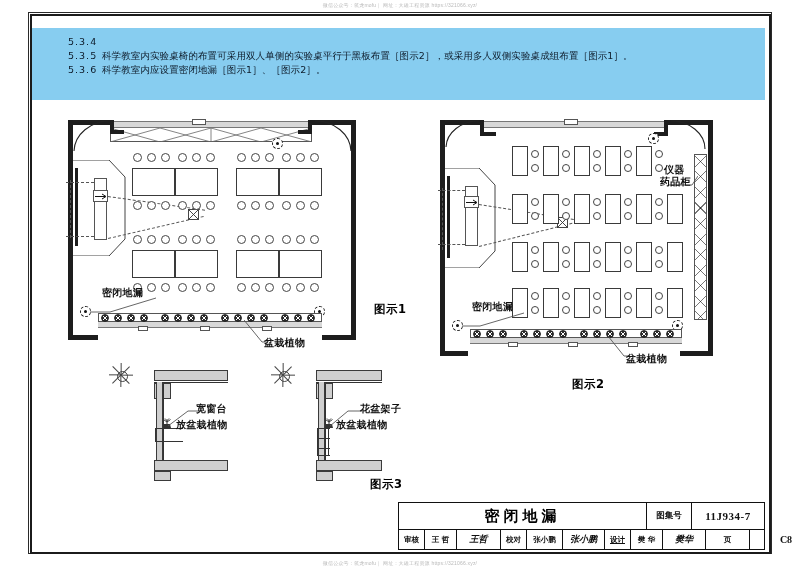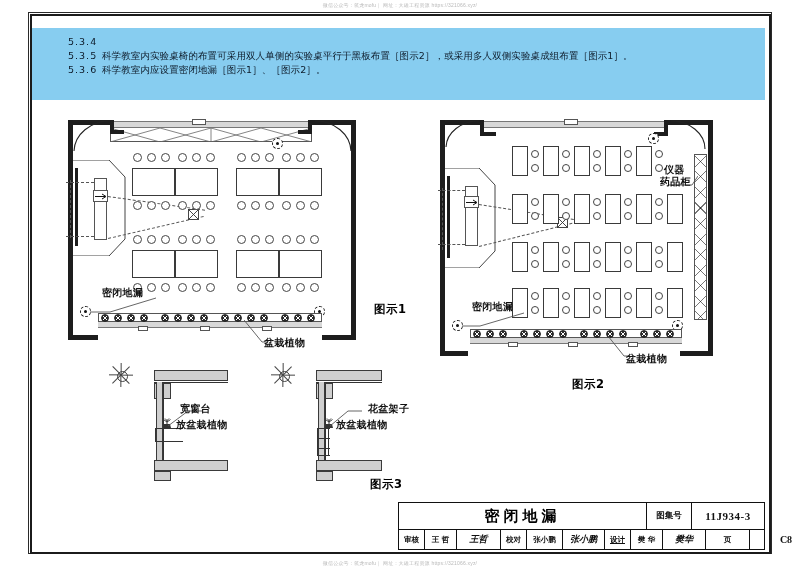--- a/index.html
+++ b/index.html
@@ -484,21 +484,21 @@
         <path d="M3,10 L11,10 L10,6 L4,6 Z" fill="#333"></path>
         <path d="M7,6 L7,2 M7,4 L3.5,1.5 M7,4 L10.5,1.5 M7,2.5 L5,0.5 M7,2.5 L9,0.5" stroke="#333" stroke-width="1" fill="none"></path>
       </svg>
 
       <div class="sec-slab" style="left:70px;top:100px;width:74px;height:11px;"></div>
       <div class="sec-slab" style="left:70px;top:111px;width:17px;height:10px;"></div>
 
       <svg style="position:absolute;left:84px;top:49px;" width="34" height="18" viewBox="0 0 34 18">
         <path d="M0,17 L20,2 L34,2" fill="none" stroke="#555" stroke-width="0.9"></path>
       </svg>
-      <div class="lbl" style="left:96px;top:42px;">宽窗台</div>
+      <div class="lbl" style="left:112px;top:42px;">宽窗台</div>
       <div class="lbl" style="left:92px;top:58px;">放盆栽植物</div>
     </div>
 
     <div class="plan" style="left:212px;top:258px;width:170px;height:110px;">
       <div class="sun" style="left:26px;top:2px;">
         <b></b>
         <i style="transform:translate(-50%,0) rotate(0deg)"></i>
         <i style="transform:translate(-50%,0) rotate(45deg)"></i>
         <i style="transform:translate(-50%,0) rotate(90deg)"></i>
         <i style="transform:translate(-50%,0) rotate(135deg)"></i>
@@ -521,32 +521,32 @@
       <div class="sec-line" style="left:73px;top:95px;width:13px;height:1.2px;"></div>
       <svg style="position:absolute;left:78px;top:58px;" width="14" height="11" viewBox="0 0 14 11">
         <path d="M3,10 L11,10 L10,6 L4,6 Z" fill="#333"></path>
         <path d="M7,6 L7,2 M7,4 L3.5,1.5 M7,4 L10.5,1.5 M7,2.5 L5,0.5 M7,2.5 L9,0.5" stroke="#333" stroke-width="1" fill="none"></path>
       </svg>
       <div class="sec-slab" style="left:72px;top:100px;width:66px;height:11px;"></div>
       <div class="sec-slab" style="left:72px;top:111px;width:17px;height:10px;"></div>
       <svg style="position:absolute;left:86px;top:49px;" width="32" height="18" viewBox="0 0 32 18">
         <path d="M0,17 L18,2 L32,2" fill="none" stroke="#555" stroke-width="0.9"></path>
       </svg>
-      <div class="lbl" style="left:124px;top:42px;">花盆架子</div>
+      <div class="lbl" style="left:116px;top:42px;">花盆架子</div>
       <div class="lbl" style="left:92px;top:58px;">放盆栽植物</div>
     </div>
     <div class="figlbl" style="left:338px;top:375px;">图示3</div>
 
   </div>
 
   <div class="title-block">
     <div class="tb-top">
       <div class="tb-name">密闭地漏</div>
       <div class="tb-k">图集号</div>
-      <div class="tb-v">11J934-3</div>
+      <div class="tb-v">11J934-7</div>
     </div>
     <div class="tb-bot">
       <div class="tb-c" style="width:26px;flex:0 0 26px;">审核</div>
       <div class="tb-c" style="width:32px;flex:0 0 32px;">王 哲</div>
       <div class="tb-c sig" style="width:44px;flex:0 0 44px;">王哲</div>
       <div class="tb-c" style="width:26px;flex:0 0 26px;">校对</div>
       <div class="tb-c" style="width:36px;flex:0 0 36px;">张小鹏</div>
       <div class="tb-c sig" style="width:42px;flex:0 0 42px;">张小鹏</div>
       <div class="tb-c" style="width:26px;flex:0 0 26px;text-decoration:underline;">设计</div>
       <div class="tb-c" style="width:32px;flex:0 0 32px;">樊 华</div>

